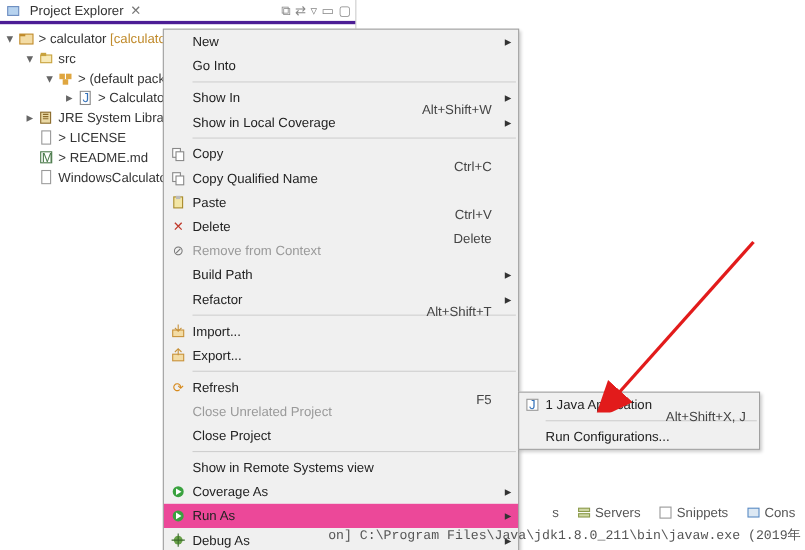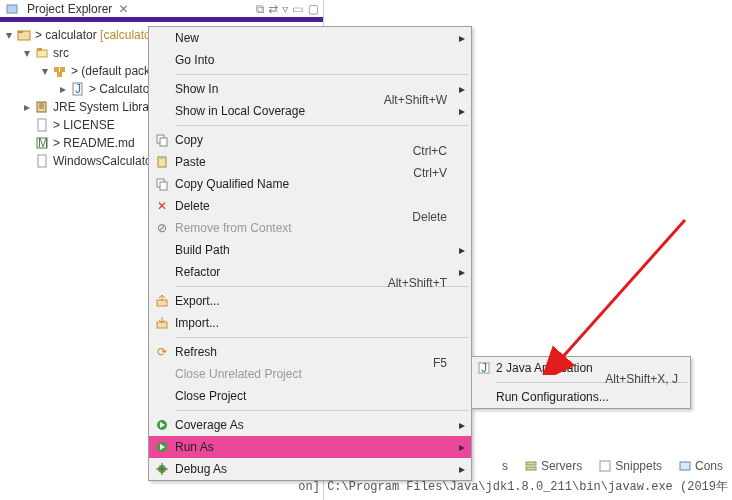--- a/index.html
+++ b/index.html
@@ -1,20 +1,20 @@
 <!DOCTYPE html>
 <html><head>
 <meta charset="utf-8">
 <style>
   * { box-sizing: border-box; font-family: "Segoe UI", Tahoma, sans-serif; font-size: 12px; }
   html, body { margin: 0; padding: 0; width: 732px; height: 500px; overflow: hidden; background: #fff; color: #222; }
   .root { position: relative; width: 732px; height: 500px; }
   
   .explorer { position: absolute; left: 0; top: 0; width: 324px; height: 500px; border-right: 1px solid #ccc; background: #fff; }
-  .explorer-header { height: 22px; display: flex; align-items: center; padding: 0 4px; border-bottom: 5px solid #4c1d95; gap: 4px; }
+  .explorer-header { height: 22px; display: flex; align-items: center; padding: 0 4px; border-bottom: 3px solid #4c1d95; gap: 4px; }
   .explorer-title-text { color: #333; }
   .close-x { margin-left: 2px; color: #777; cursor: pointer; }
   .spacer { flex: 1; }
   .hdr-icons { display: flex; gap: 4px; color: #888; }
   .hdr-icons span { cursor: pointer; }
   
   .tree { padding: 4px 0 0 2px; }
   .tree-row { display: flex; align-items: center; height: 18px; white-space: nowrap; }
   .twisty { width: 14px; display: inline-flex; justify-content: center; color: #666; }
   .tw-down::before { content: "▾"; }
@@ -202,38 +202,38 @@
           </svg>
         </span>
         <span class="ctx-label">Copy</span>
         <span class="ctx-spacer"></span>
         <span class="ctx-shortcut">Ctrl+C</span>
         <span class="ctx-arrow"></span>
       </div>
   <div class="ctx-row">
         <span class="ctx-icon-col">
           <svg width="14" height="14">
+            <rect x="2" y="2" width="7" height="8" fill="#fff" stroke="#888"></rect>
+            <rect x="5" y="5" width="7" height="8" fill="#fff" stroke="#888"></rect>
+          </svg>
+        </span>
+        <span class="ctx-label">Copy Qualified Name</span>
+        <span class="ctx-spacer"></span>
+        <span class="ctx-arrow"></span>
+      </div>
+  <div class="ctx-row">
+        <span class="ctx-icon-col">
+          <svg width="14" height="14">
             <rect x="3" y="2" width="8" height="10" fill="#f3e6a5" stroke="#a88a2a"></rect>
             <rect x="5" y="1" width="4" height="3" fill="#bbb"></rect>
           </svg>
         </span>
         <span class="ctx-label">Paste</span>
         <span class="ctx-spacer"></span>
         <span class="ctx-shortcut">Ctrl+V</span>
-        <span class="ctx-arrow"></span>
-      </div>
-  <div class="ctx-row">
-        <span class="ctx-icon-col">
-          <svg width="14" height="14">
-            <rect x="2" y="2" width="7" height="8" fill="#fff" stroke="#888"></rect>
-            <rect x="5" y="5" width="7" height="8" fill="#fff" stroke="#888"></rect>
-          </svg>
-        </span>
-        <span class="ctx-label">Copy Qualified Name</span>
-        <span class="ctx-spacer"></span>
         <span class="ctx-arrow"></span>
       </div>
   <div class="ctx-row">
         <span class="ctx-icon-col c-red">✕</span>
         <span class="ctx-label">Delete</span>
         <span class="ctx-spacer"></span>
         <span class="ctx-shortcut">Delete</span>
         <span class="ctx-arrow"></span>
       </div>
   <div class="ctx-row disabled">
@@ -253,35 +253,35 @@
         <span class="ctx-label">Refactor</span>
         <span class="ctx-spacer"></span>
         <span class="ctx-shortcut">Alt+Shift+T</span>
         <span class="ctx-arrow">▸</span>
       </div>
   <div class="ctx-sep"></div>
   <div class="ctx-row">
         <span class="ctx-icon-col c-orange">
           <svg width="14" height="14">
             <rect x="2" y="6" width="10" height="6" fill="#f3dca5" stroke="#c8923a"></rect>
+            <path d="M7 1 L7 7 M4 4 L7 7 L10 4" stroke="#c8923a" fill="none"></path>
+          </svg>
+        </span>
+        <span class="ctx-label">Import...</span>
+        <span class="ctx-spacer"></span>
+        <span class="ctx-arrow"></span>
+      </div>
+  <div class="ctx-row">
+        <span class="ctx-icon-col c-orange">
+          <svg width="14" height="14">
+            <rect x="2" y="6" width="10" height="6" fill="#f3dca5" stroke="#c8923a"></rect>
             <path d="M7 7 L7 1 M4 4 L7 1 L10 4" stroke="#c8923a" fill="none"></path>
           </svg>
         </span>
         <span class="ctx-label">Export...</span>
-        <span class="ctx-spacer"></span>
-        <span class="ctx-arrow"></span>
-      </div>
-  <div class="ctx-row">
-        <span class="ctx-icon-col c-orange">
-          <svg width="14" height="14">
-            <rect x="2" y="6" width="10" height="6" fill="#f3dca5" stroke="#c8923a"></rect>
-            <path d="M7 1 L7 7 M4 4 L7 7 L10 4" stroke="#c8923a" fill="none"></path>
-          </svg>
-        </span>
-        <span class="ctx-label">Import...</span>
         <span class="ctx-spacer"></span>
         <span class="ctx-arrow"></span>
       </div>
   <div class="ctx-sep"></div>
   <div class="ctx-row">
         <span class="ctx-icon-col c-orange">⟳</span>
         <span class="ctx-label">Refresh</span>
         <span class="ctx-spacer"></span>
         <span class="ctx-shortcut">F5</span>
         <span class="ctx-arrow"></span>
@@ -292,20 +292,26 @@
         <span class="ctx-spacer"></span>
         <span class="ctx-arrow"></span>
       </div>
   <div class="ctx-row">
         <span class="ctx-icon-col"></span>
         <span class="ctx-label">Close Project</span>
         <span class="ctx-spacer"></span>
         <span class="ctx-arrow"></span>
       </div>
   <div class="ctx-sep"></div>
+  <div class="ctx-row">
+        <span class="ctx-icon-col"></span>
+        <span class="ctx-label">Show in Remote Systems view</span>
+        <span class="ctx-spacer"></span>
+        <span class="ctx-arrow"></span>
+      </div>
   <div class="ctx-row">
         <span class="ctx-icon-col c-green">
           <svg width="14" height="14">
             <circle cx="7" cy="7" r="5" fill="#3aa23f"></circle>
             <path d="M5 4 L10 7 L5 10 Z" fill="#fff"></path>
           </svg>
         </span>
         <span class="ctx-label">Coverage As</span>
         <span class="ctx-spacer"></span>
         <span class="ctx-arrow">▸</span>
@@ -337,21 +343,21 @@
 </div>
 
 <div class="sub-menu">
   <div class="sub-row">
     <span class="ctx-icon-col">
           <svg width="14" height="14">
             <rect x="2" y="2" width="10" height="10" fill="#fff" stroke="#999"></rect>
             <text x="4" y="11" font-size="8" fill="#3471b8">J</text>
           </svg>
         </span>
-    <span class="ctx-label">2 Java Application</span>
+    <span class="ctx-label">1 Java Application</span>
     <span class="ctx-spacer"></span>
     <span class="ctx-shortcut">Alt+Shift+X, J</span>
   </div>
   <div class="ctx-sep" style="margin-left:24px"></div>
   <div class="sub-row">
     <span class="ctx-icon-col"></span>
     <span class="ctx-label">Run Configurations...</span>
     <span class="ctx-spacer"></span>
   </div>
 </div>

